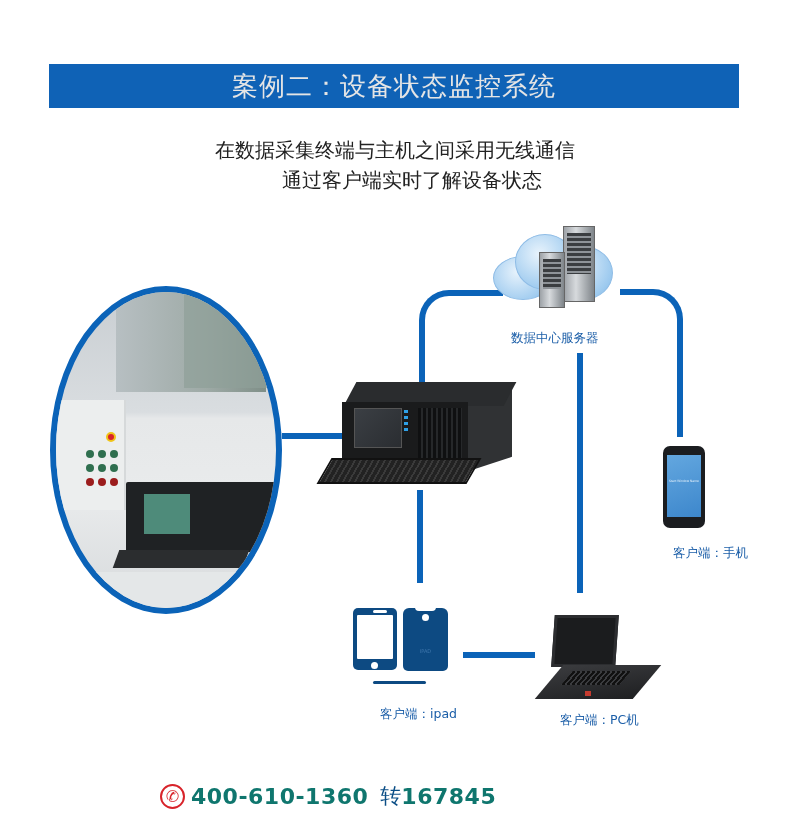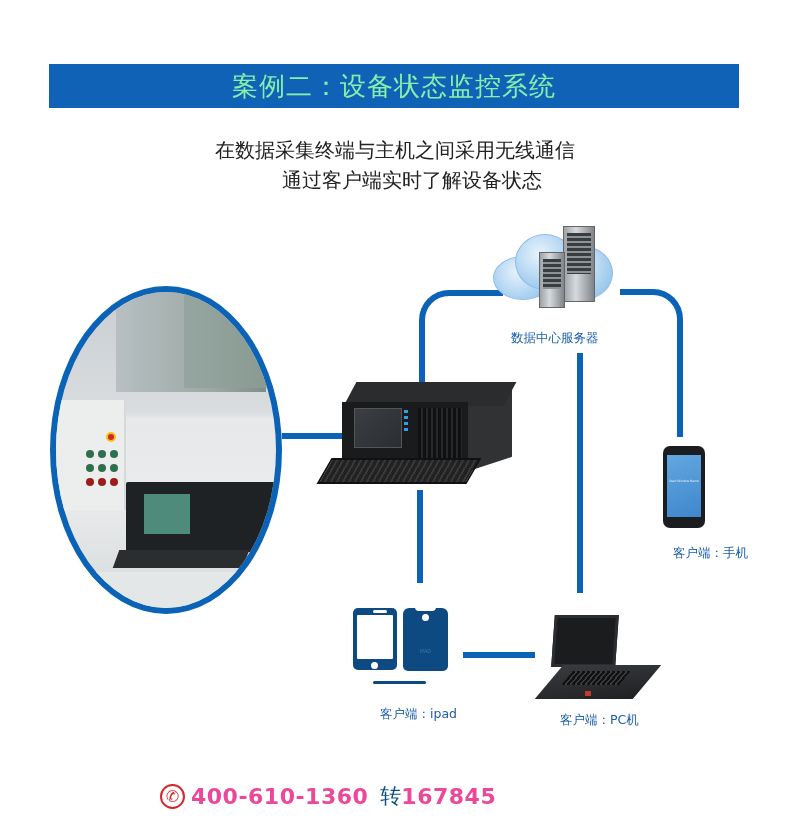--- a/index.html
+++ b/index.html
@@ -1,21 +1,21 @@
 <!DOCTYPE html>
 <html><head>
 <meta charset="utf-8">
 <style>
   * { box-sizing: border-box; margin: 0; padding: 0; }
   html, body { width: 790px; height: 829px; background: #ffffff; overflow: hidden; }
   body { position: relative; font-family: "DejaVu Sans", "Liberation Sans", sans-serif; }
 
   .banner {
     position: absolute; left: 49px; top: 64px; width: 690px; height: 44px;
-    background: #0f62b6; color: #86efac; display: flex; align-items: center; justify-content: center;
+    background: #0f62b6; color: #e5e5e5; display: flex; align-items: center; justify-content: center;
     font-size: 26px; letter-spacing: 1px;
   }
   .subtitle {
     position: absolute; left: 0; width: 790px; text-align: center; color: #222;
     font-size: 20px; line-height: 28px;
   }
 
   .line { position: absolute; background: #0b63b8; }
   .curve { position: absolute; border: 6px solid #0b63b8; }
 
@@ -74,21 +74,21 @@
   .laptop .lid { position: absolute; left: 8px; top: 0; width: 64px; height: 52px; background: #1b1c1e; border: 3px solid #2c2d30; transform: skewX(-4deg); }
   .laptop .base { position: absolute; left: 4px; top: 50px; width: 98px; height: 34px; background: linear-gradient(170deg,#3a3b3e,#1f2022); transform: skewX(-40deg); }
   .laptop .keys { position: absolute; left: 22px; top: 56px; width: 58px; height: 14px; background: repeating-linear-gradient(90deg,#111 0 3px,#3b3c3f 3px 5px); transform: skewX(-40deg); }
   .laptop .sticker { position: absolute; left: 40px; top: 76px; width: 6px; height: 5px; background: #c63b2f; }
 
   .footer {
     position: absolute; left: 160px; top: 780px; height: 32px; display: flex; align-items: center; gap: 6px;
   }
   .phone-icon { width: 25px; height: 25px; border-radius: 50%; border: 2px solid #d8232a; display: flex; align-items: center; justify-content: center; color: #d8232a; font-size: 16px; font-style: italic; font-weight: bold; }
   .footer .lead { color: #0b4e86; font-size: 21px; }
-  .footer .num { color: #ec4899; font-size: 22px; font-weight: bold; font-family: "DejaVu Sans", sans-serif; letter-spacing: 0.5px; }
+  .footer .num { color: #0f766e; font-size: 22px; font-weight: bold; font-family: "DejaVu Sans", sans-serif; letter-spacing: 0.5px; }
 </style>
 </head>
 <body>
 
 <div class="banner">
   <span>案例二：设备状态监控系统</span>
 </div>
 
 <div class="subtitle" style="top:136px;">在数据采集终端与主机之间采用无线通信</div>
 <div class="subtitle" style="top:166px;margin-left:17px;">通过客户端实时了解设备状态</div>

